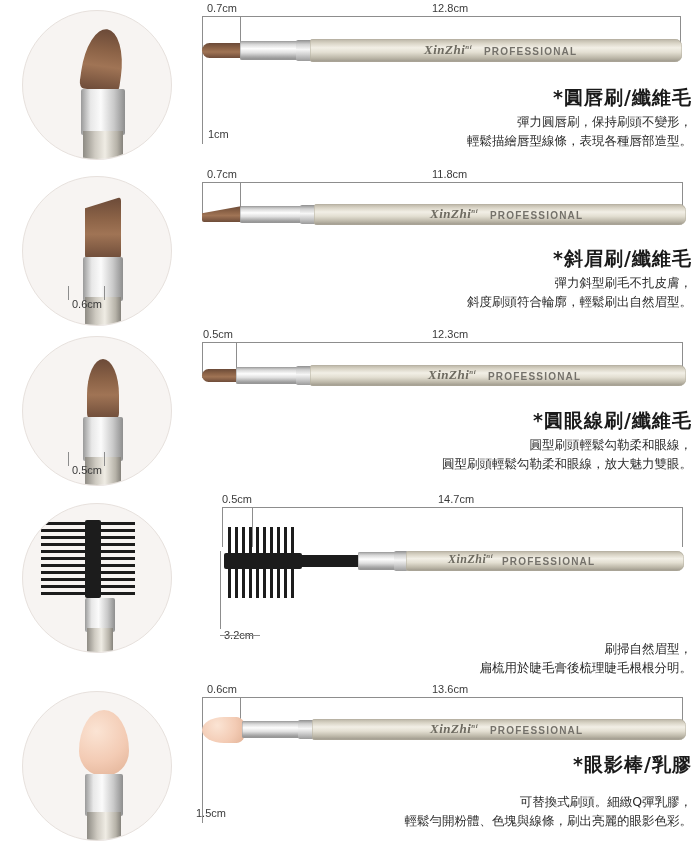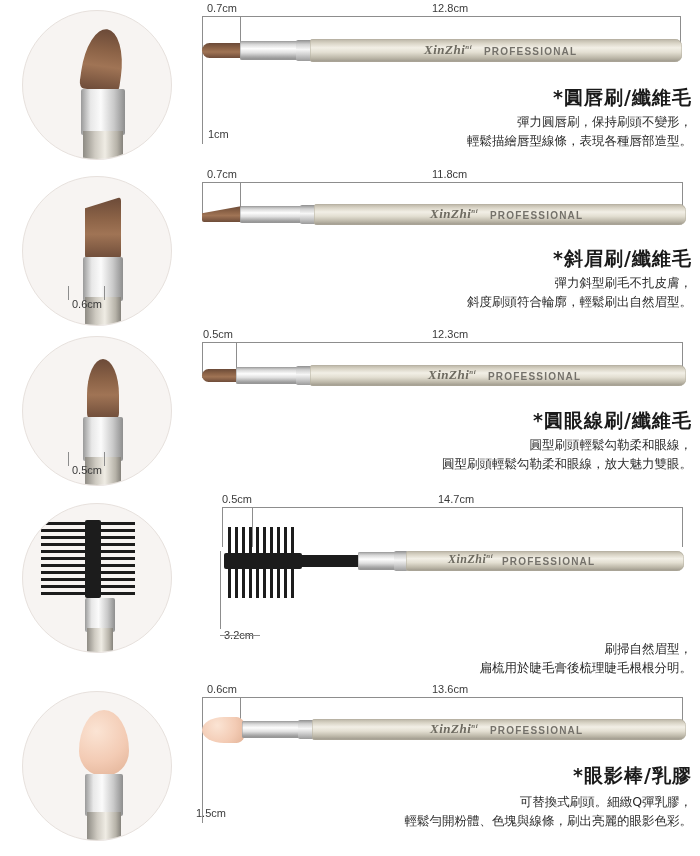--- a/index.html
+++ b/index.html
@@ -328,16 +328,16 @@
     <div class="sponge" style="left:0px; top:2px; width:44px; height:26px; border-radius:50% 22% 22% 50% / 50% 50% 50% 50%;"></div>
     <div class="ferrule" style="left:40px; top:6px; width:58px; height:17px; border-radius:2px;"></div>
     <div class="ferrule-ring" style="left:96px; top:5px; width:16px; height:19px; border-radius:2px;"></div>
     <div class="handle" style="left:110px; top:4px; width:374px; height:21px;"></div>
     <div class="logo" style="left:228px; top:6px; font-size:13px;">
       <span>XinZhi</span><span class="sub">ni</span>
     </div>
     <div class="prof" style="left:288px; top:10px;">PROFESSIONAL</div>
   </div>
 
-  <div class="title" style="top:80px;">*眼影棒/乳膠</div>
+  <div class="title" style="top:69px;">*眼影棒/乳膠</div>
   <div class="desc" style="top:109px;">可替換式刷頭。細緻Q彈乳膠，</div>
   <div class="desc" style="top:128px;">輕鬆勻開粉體、色塊與線條，刷出亮麗的眼影色彩。</div>
 </div>
 
 </body></html>

